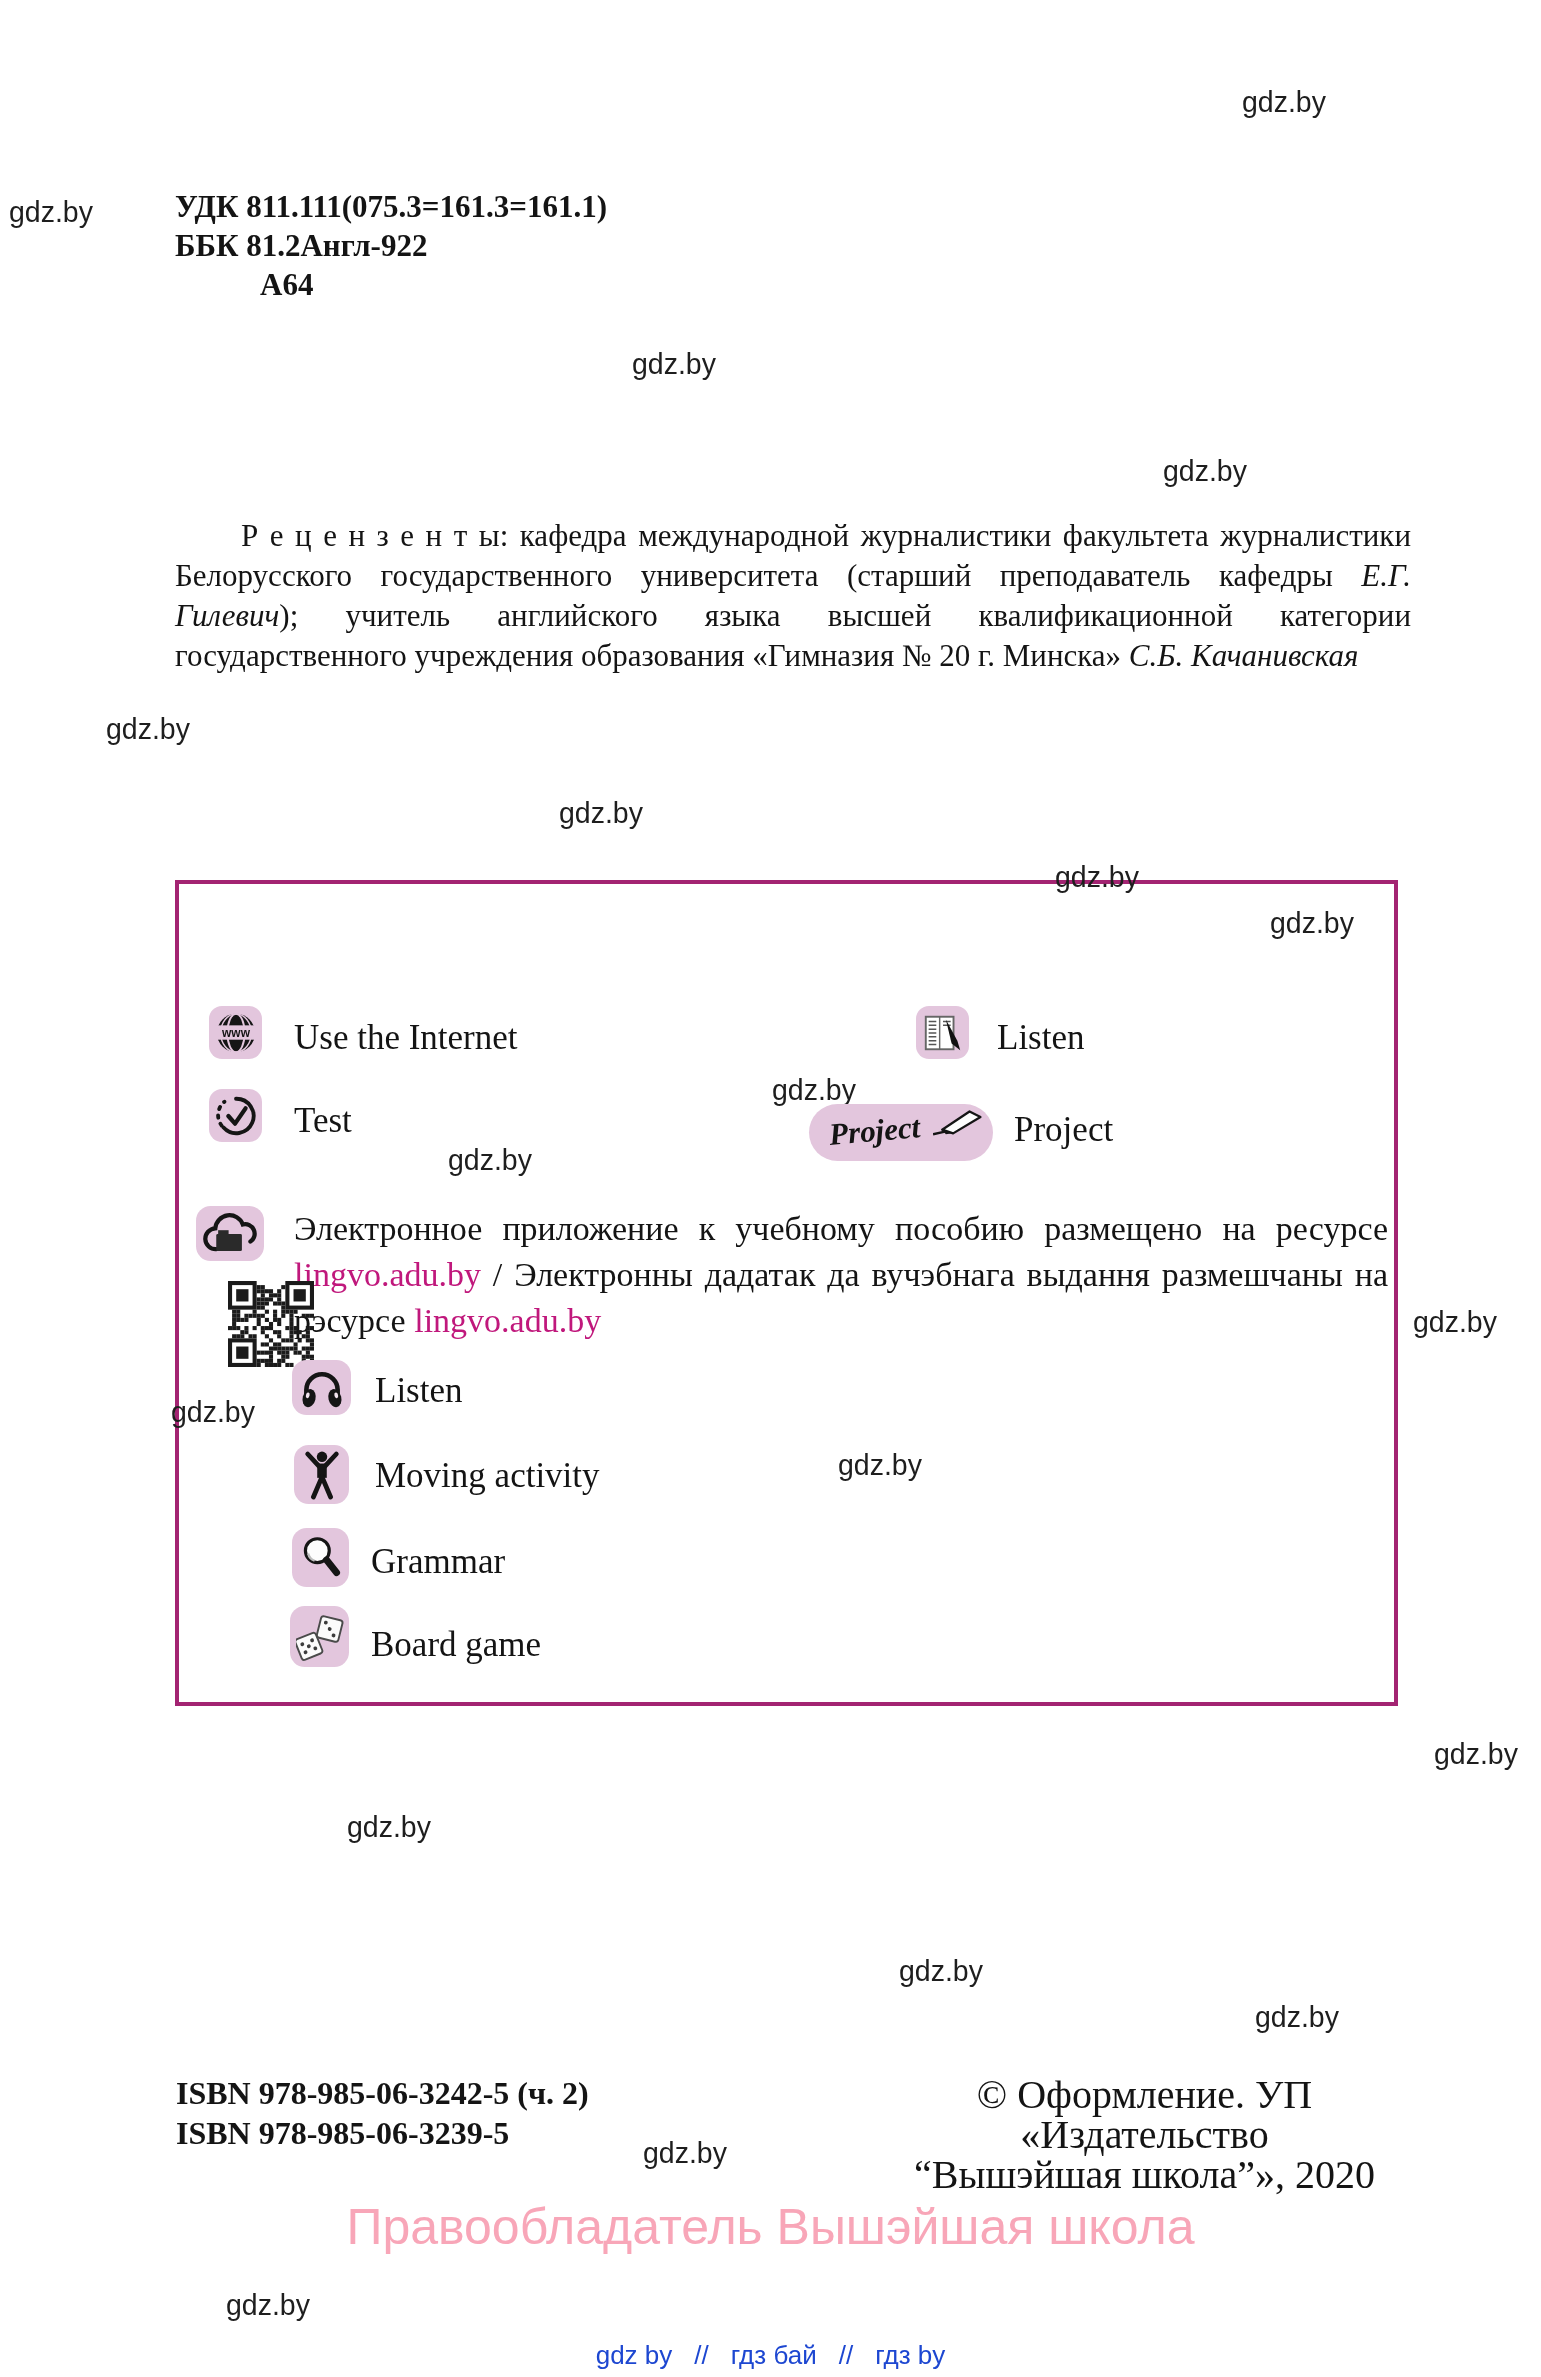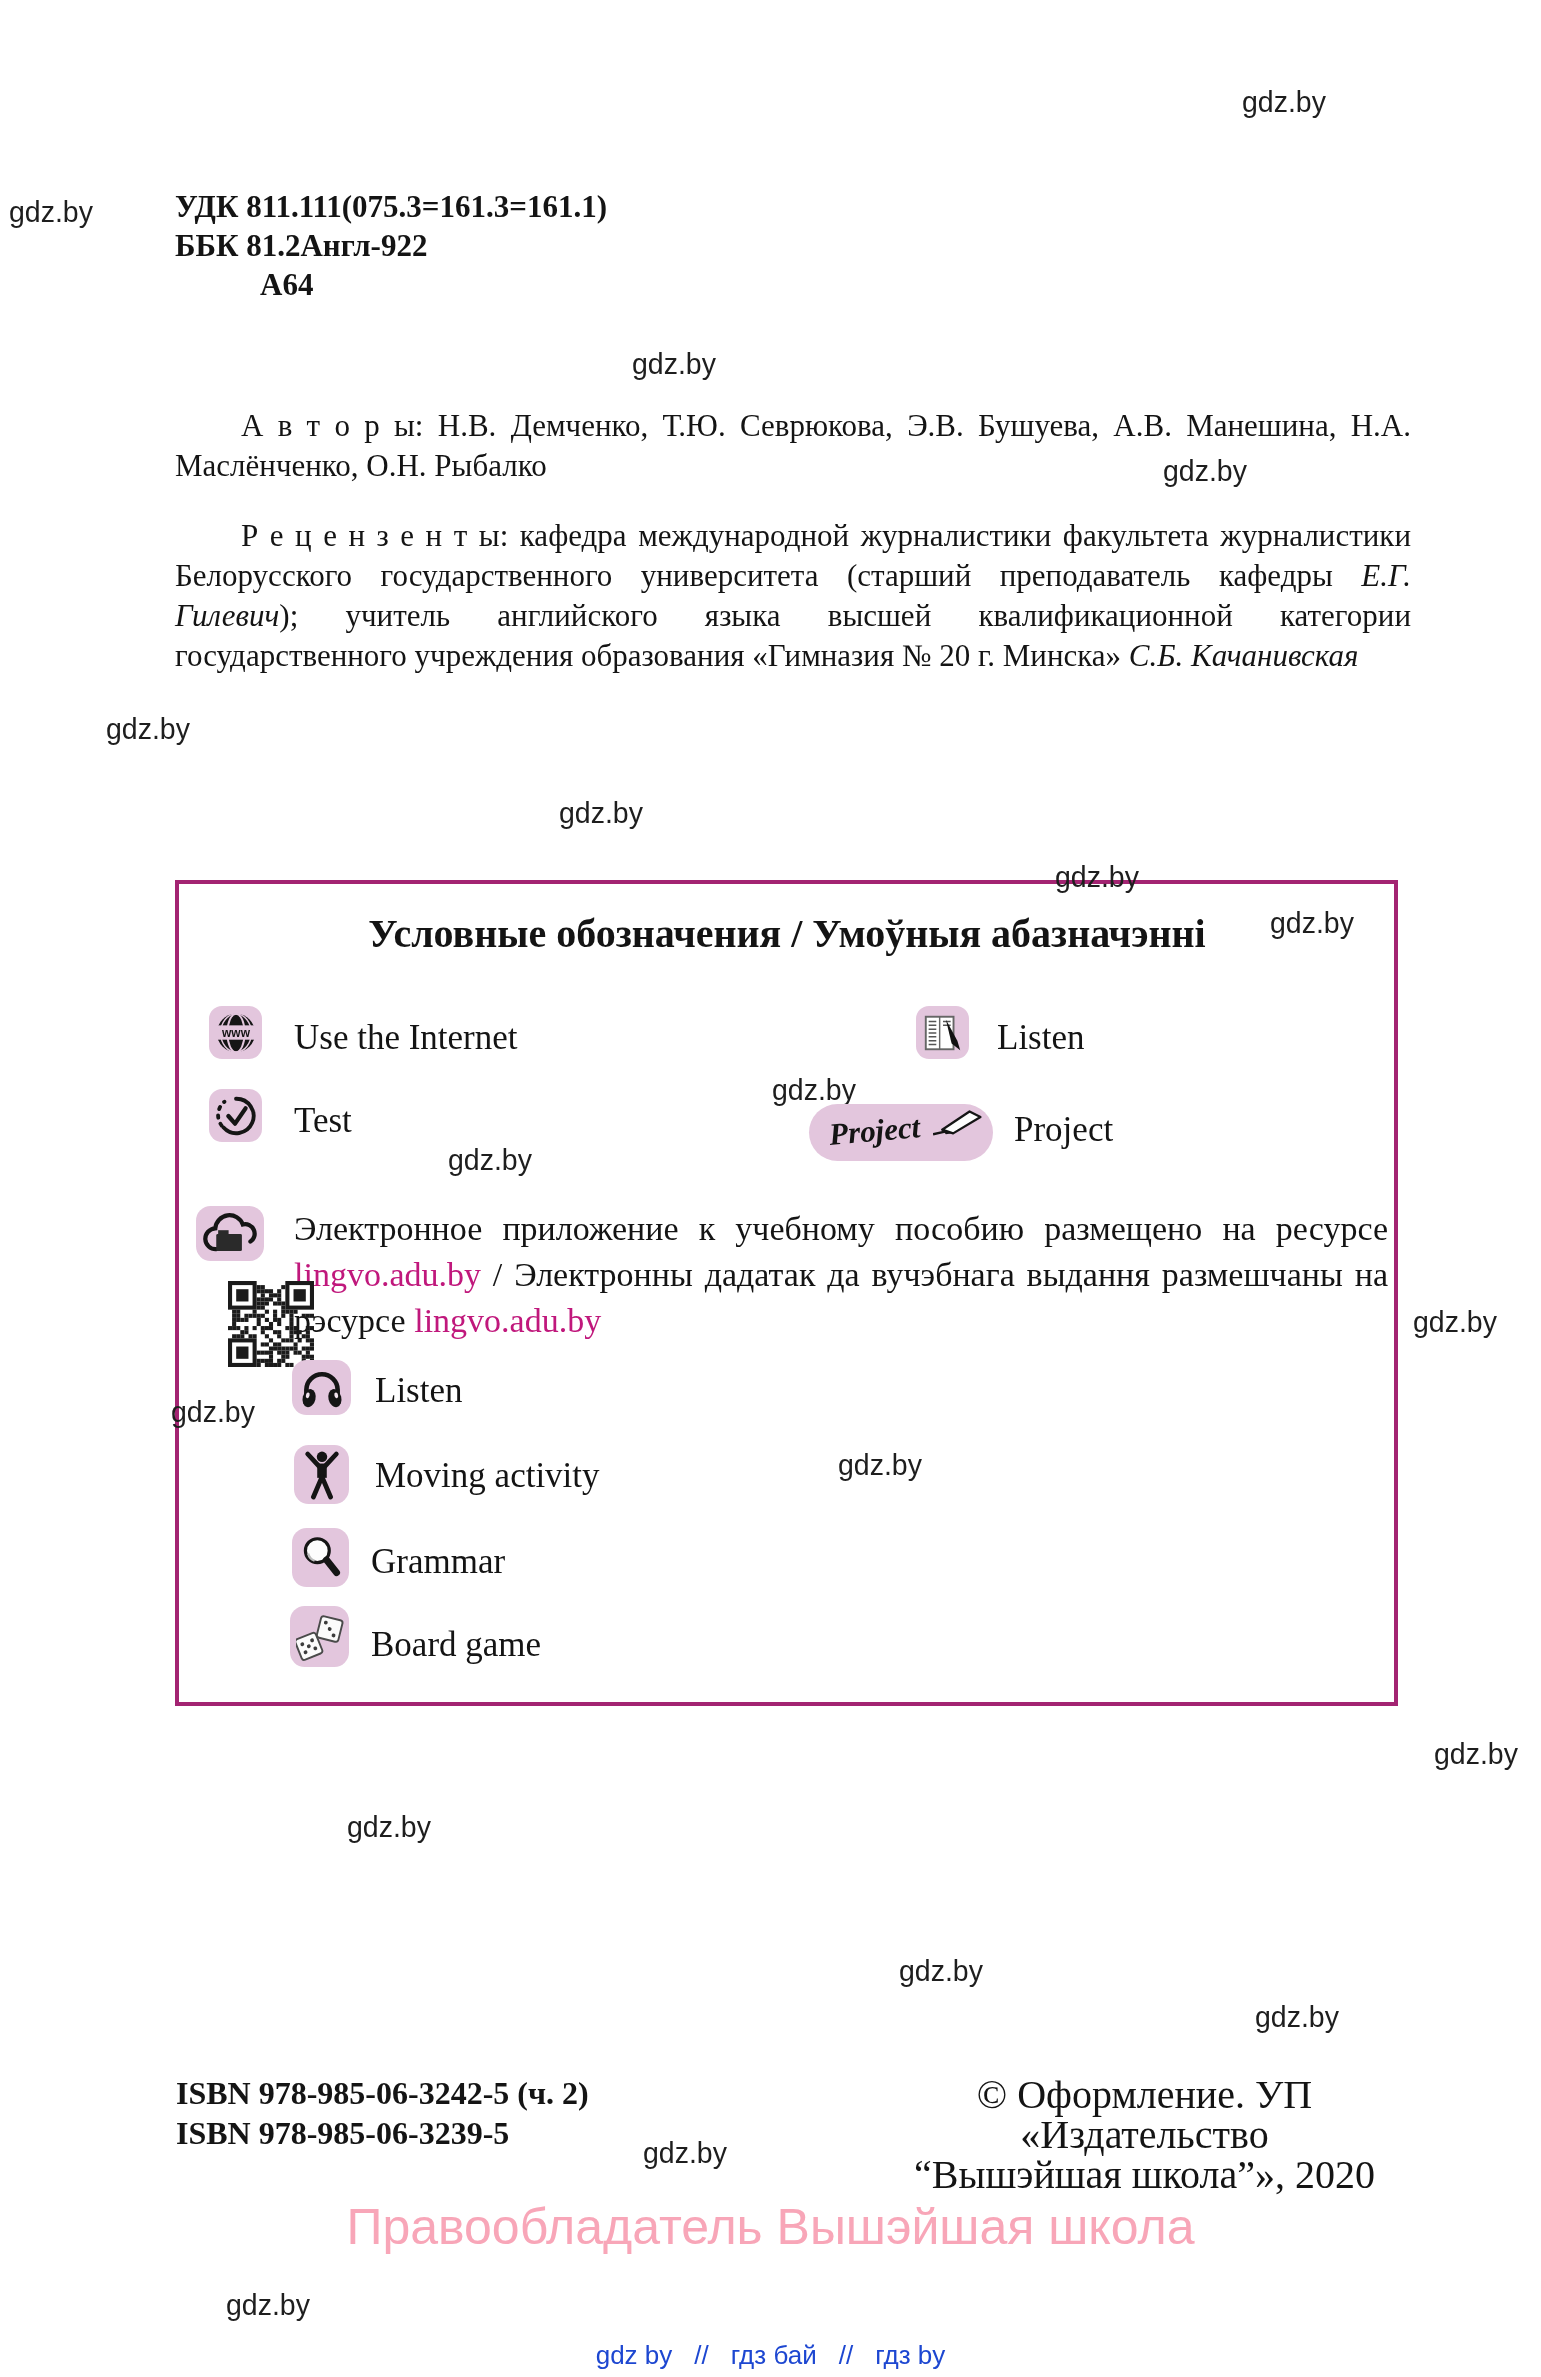--- a/index.html
+++ b/index.html
@@ -56,26 +56,24 @@
   <span class="wm" style="left:9.2px;top:195px">gdz.by</span>
   <span class="wm" style="left:632px;top:347px">gdz.by</span>
   <span class="wm" style="left:1163px;top:454px">gdz.by</span>
   <span class="wm" style="left:106px;top:712px">gdz.by</span>
   <span class="wm" style="left:559px;top:796px">gdz.by</span>
 
   <div class="udk-line" style="top:189px">УДК 811.111(075.3=161.3=161.1)</div>
   <div class="udk-line" style="top:228px">ББК 81.2Англ-922</div>
   <div class="udk-line" style="top:267px;left:260px">А64</div>
 
-  <p class="para" style="top:406px;margin:0"><span>А в т о р ы: </span><span>Н.В. Демченко, Т.Ю. Севрюкова, Э.В. Бушуева, А.В. Манешина, Н.А. Маслёнченко, О.Н. Рыбалко</span></p>
 
   <p class="para" style="top:516px;margin:0"><span>Р е ц е н з е н т ы: </span><span>кафедра международной журналистики факультета журналистики Белорусского государственного университета (старший преподаватель кафедры </span><span class="ital">Е.Г. Гилевич</span><span>); учитель английского языка высшей квалификационной категории государственного учреждения образования «Гимназия № 20 г. Минска» </span><span class="ital">С.Б. Качанивская</span></p>
 
   <div class="legend-box"></div>
-  <div class="box-title">Условные обозначения / Умоўныя абазначэнні</div>
 
   <span class="wm" style="left:1055px;top:860px">gdz.by</span>
   <span class="wm" style="left:1270px;top:906px">gdz.by</span>
 
   <div class="icon" style="left:209px;top:1006px;width:53px;height:53px">
     <svg width="44" height="44" viewBox="0 0 46 46">
       <circle cx="23" cy="23" r="20" fill="#151515"></circle>
       <ellipse cx="23" cy="23" rx="9" ry="20" fill="none" stroke="var(--icon-bg)" stroke-width="2"></ellipse>
       <ellipse cx="23" cy="23" rx="16" ry="20" fill="none" stroke="var(--icon-bg)" stroke-width="1.5"></ellipse>
       <rect x="1" y="15" width="44" height="15" fill="var(--icon-bg)"></rect>

